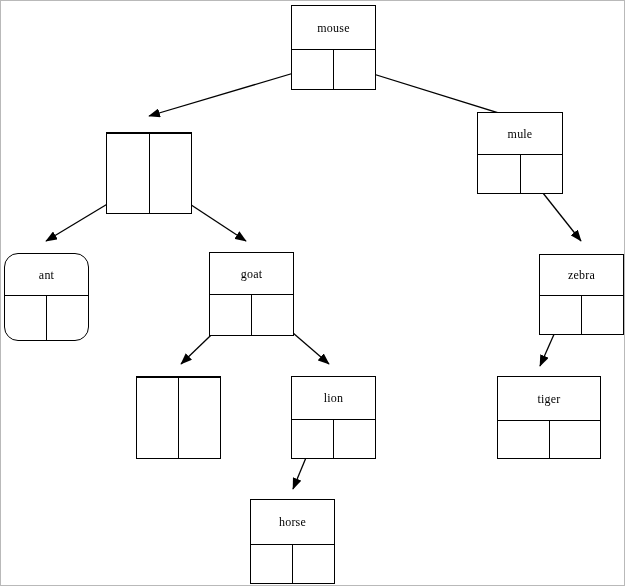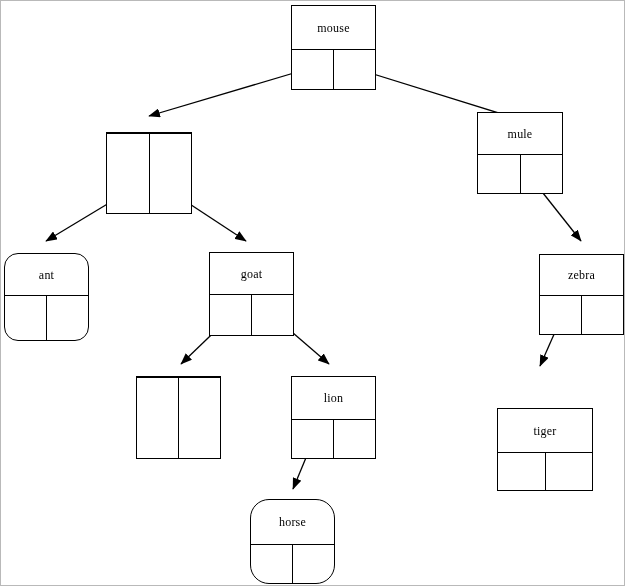--- a/index.html
+++ b/index.html
@@ -127,28 +127,28 @@
           <div class="ptr right"></div>
         </div>
       </div>
       <div class="node" style="left: 290px; top: 375px; width: 85px; height: 83px;">
         <div class="node-label" style="height: 42px;">lion</div>
         <div class="node-pointers">
           <div class="ptr left"></div>
           <div class="ptr right"></div>
         </div>
       </div>
-      <div class="node" style="left: 496px; top: 375px; width: 96px; height: 83px; margin-top: 32px;">
+      <div class="node" style="left: 496px; top: 375px; width: 104px; height: 83px;">
         <div class="node-label" style="height: 43px;">tiger</div>
         <div class="node-pointers">
           <div class="ptr left"></div>
           <div class="ptr right"></div>
         </div>
       </div>
-      <div class="node" style="left: 249px; top: 498px; width: 85px; height: 85px; border-radius: 19px;">
+      <div class="node" style="left: 249px; top: 498px; width: 85px; height: 85px;">
         <div class="node-label" style="height: 44px;">horse</div>
         <div class="node-pointers">
           <div class="ptr left"></div>
           <div class="ptr right"></div>
         </div>
       </div>
     </div>
 </div>
 
 </body></html>

